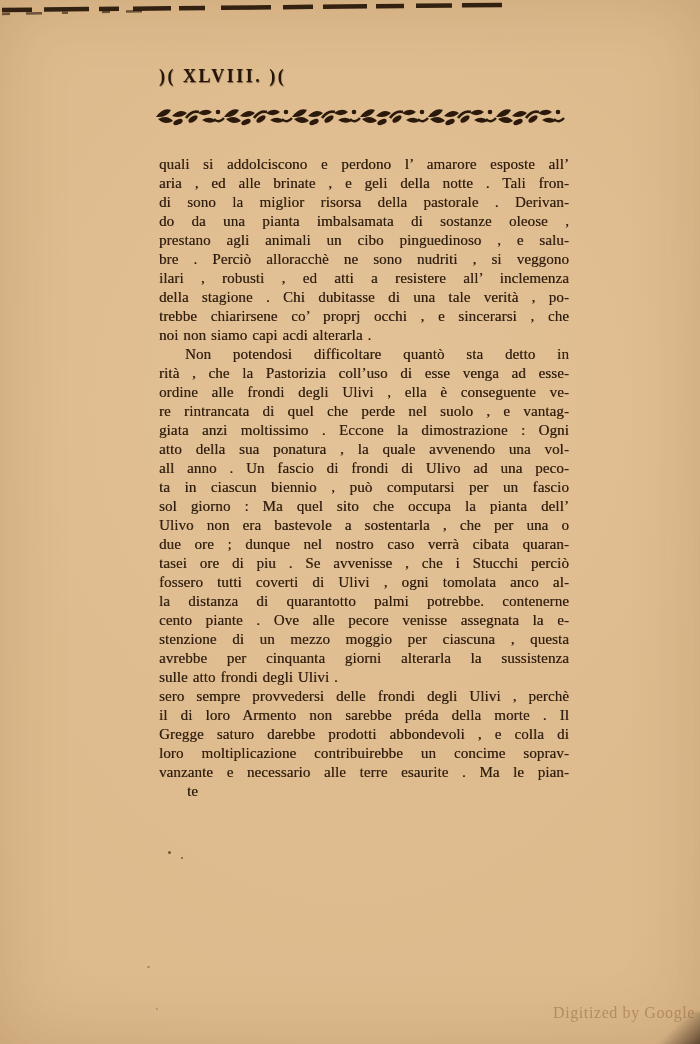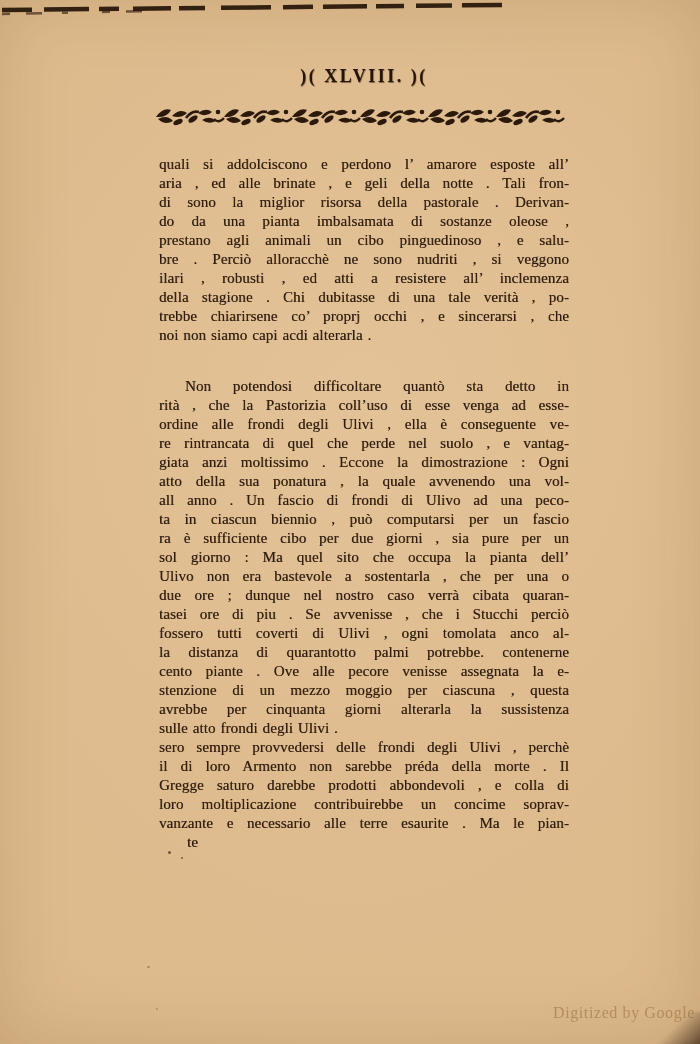--- a/index.html
+++ b/index.html
@@ -9,37 +9,37 @@
     overflow:hidden;
     font-family:"Liberation Serif", serif;
     background:
       radial-gradient(85% 60% at 52% 38%, rgba(255,242,216,0.10), rgba(0,0,0,0) 65%),
       radial-gradient(120% 100% at 50% 45%, #e0bd91 0%, #debb8d 55%, #d8b385 85%, #d2ac7c 100%);
     box-shadow: inset 0 0 70px rgba(110,72,35,0.18);
   }
   .top-edge{position:absolute;top:0;left:0;}
   .pagenum{
     position:absolute;top:66px;left:159px;width:410px;
-    text-align:center;font-size:18px;font-weight:bold;
+    text-align:left;font-size:18px;font-weight:bold;
     letter-spacing:2.5px;color:#241507;
     text-shadow:0.5px 0.5px 0.7px rgba(36,21,7,0.5);
   }
   .ornament{position:absolute;top:102px;left:156px;}
   .textblock{
     position:absolute;top:155px;left:159px;width:410px;
     font-size:15px;line-height:19px;color:#2e1c0d;
     letter-spacing:0.1px;word-spacing:1px;
     text-shadow:0.4px 0.4px 0.6px rgba(42,24,9,0.55);
   }
   .tline{
     height:19px;overflow:hidden;
     text-align:justify;text-align-last:justify;
   }
   .tline.short{text-align-last:left;}
-  .tline.indent{text-indent:26px;margin-top:32px;}
+  .tline.indent{text-indent:26px;}
   .tline.indent-sm{text-indent:16px;}
   .catchword{height:19px;text-align:left;position:relative;left:28px;}
   .watermark{
     position:absolute;top:1004px;left:553px;
     font-size:16px;color:rgba(148,108,60,0.55);
     letter-spacing:0.6px;filter:blur(0.45px);
   }
   .corner-shadow{
     position:absolute;right:-6px;bottom:-8px;width:52px;height:40px;
     background:linear-gradient(315deg, rgba(32,16,4,0.85) 0%, rgba(32,16,4,0.35) 35%, rgba(0,0,0,0) 62%);
@@ -104,21 +104,20 @@
 
     <div>
       <div class="tline indent">Non potendosi difficoltare quantò sta detto in</div>
       <div class="tline">rità , che la Pastorizia coll’uso di esse venga ad esse-</div>
       <div class="tline">ordine alle frondi degli Ulivi , ella è conseguente ve-</div>
       <div class="tline">re rintrancata di quel che perde nel suolo , e vantag-</div>
       <div class="tline">giata anzi moltissimo . Eccone la dimostrazione : Ogni</div>
       <div class="tline">atto della sua ponatura , la quale avvenendo una vol-</div>
       <div class="tline">all anno . Un fascio di frondi di Ulivo ad una peco-</div>
       <div class="tline">ta in ciascun biennio , può computarsi per un fascio</div>
-      <div class="tline">ra è sufficiente cibo per due giorni , sia pure per un</div>
       <div class="tline">sol giorno : Ma quel sito che occupa la pianta dell’</div>
       <div class="tline">Ulivo non era bastevole a sostentarla , che per una o</div>
       <div class="tline">due ore ; dunque nel nostro caso verrà cibata quaran-</div>
       <div class="tline">tasei ore di piu . Se avvenisse , che i Stucchi perciò</div>
       <div class="tline">fossero tutti coverti di Ulivi , ogni tomolata anco al-</div>
       <div class="tline">la distanza di quarantotto palmi potrebbe. contenerne</div>
       <div class="tline">cento piante . Ove alle pecore venisse assegnata la e-</div>
       <div class="tline">stenzione di un mezzo moggio per ciascuna , questa</div>
       <div class="tline">avrebbe per cinquanta giorni alterarla la sussistenza</div>
       <div class="tline short">sulle atto frondi degli Ulivi .</div>

